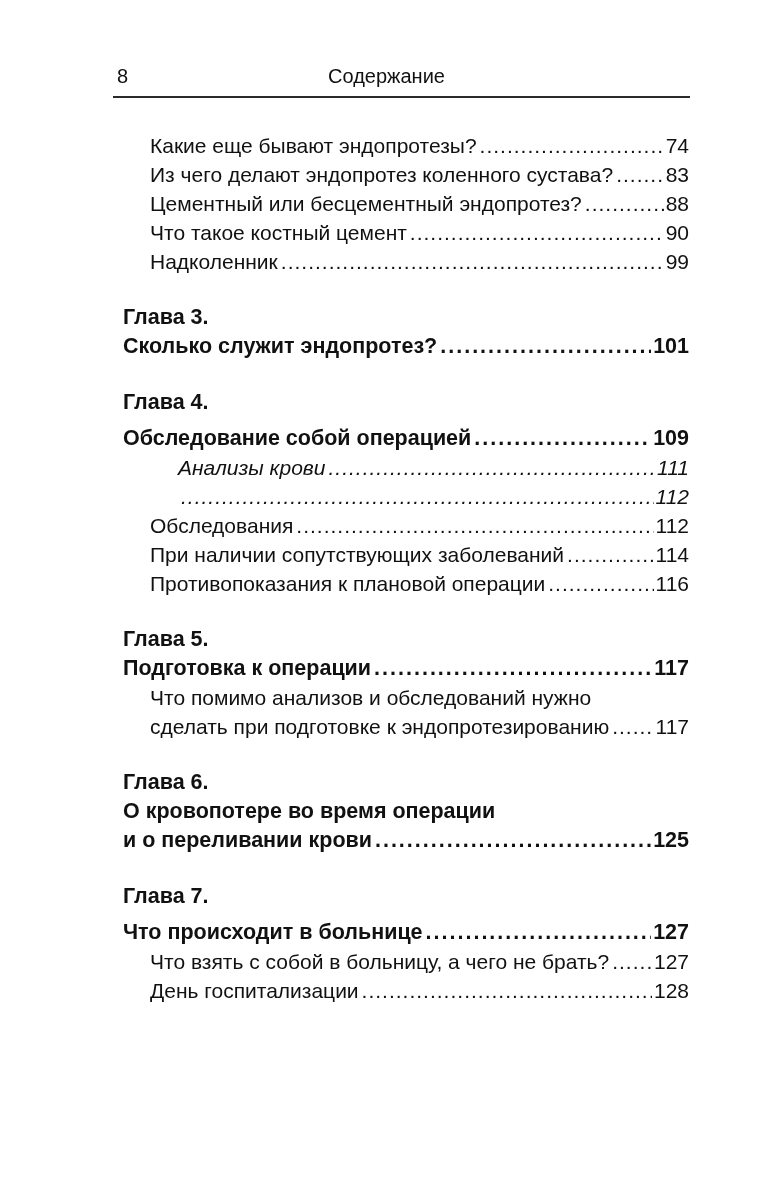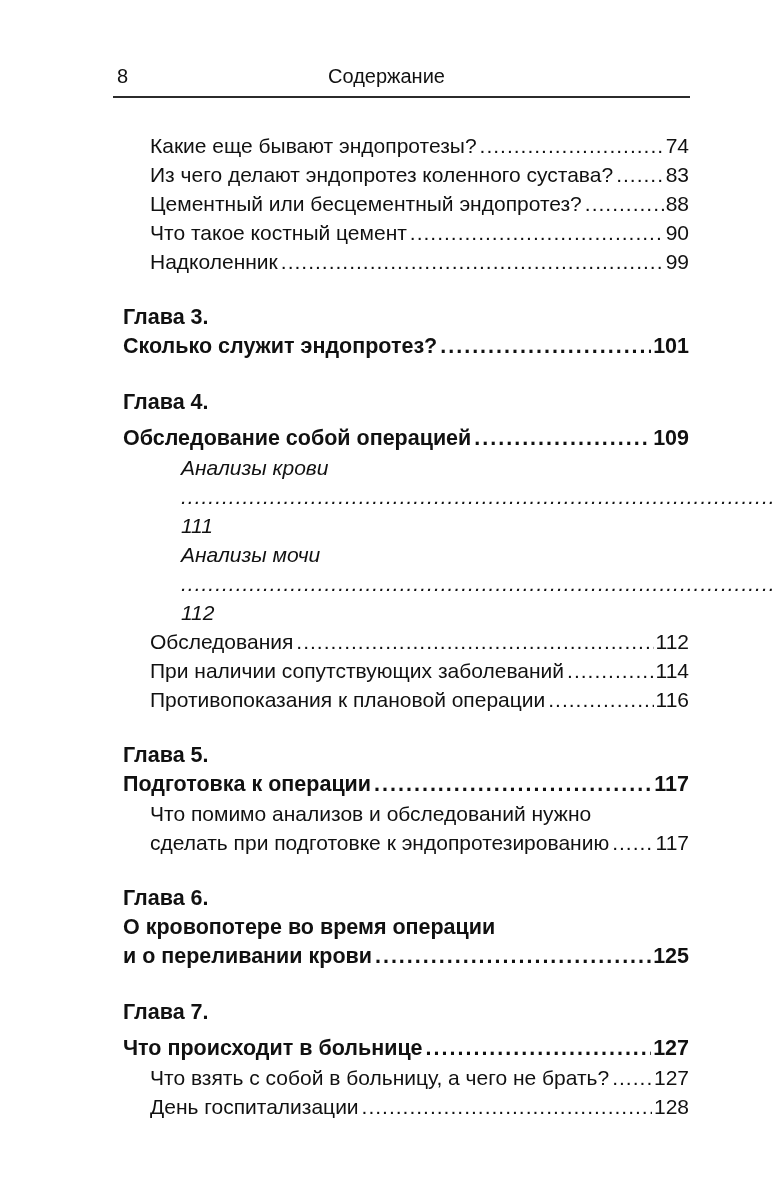--- a/index.html
+++ b/index.html
@@ -65,21 +65,21 @@
     overflow: hidden;
     white-space: nowrap;
     margin: 0 2px 0 3px;
     letter-spacing: 1px;
   }
   .row .dots::after {
     content: "...................................................................................................................................................";
   }
   .row .pg { white-space: nowrap; }
   .entry { margin-left: 27px; }
-  .entry2 { margin-left: 55px; font-style: italic; flex-direction: column; }
+  .entry2 { margin-left: 55px; font-style: italic; }
   .wrap-first { margin-left: 27px; white-space: nowrap; }
   .chapter { margin-top: 27px; }
   .chapter-label { font-weight: bold; font-size: 21.5px; }
   .chapter-title { font-weight: bold; font-size: 21.5px; justify-content: space-between; }
   .chapter-title .dots { letter-spacing: 2px; }
   .gap6 { margin-top: 7px; }
 </style>
 </head>
 <body>
 
@@ -134,21 +134,20 @@
         <span class="t">Обследование собой операцией</span>
         <span class="dots"></span>
         <span class="pg">109</span>
       </div>
       <div class="row entry2">
         <span class="t">Анализы крови</span>
         <span class="dots"></span>
         <span class="pg">111</span>
       </div>
       <div class="row entry2">
-        <span class="t">Анализы мочи</span>
         <span class="dots"></span>
         <span class="pg">112</span>
       </div>
       <div class="row entry">
         <span class="t">Обследования</span>
         <span class="dots"></span>
         <span class="pg">112</span>
       </div>
       <div class="row entry">
         <span class="t">При наличии сопутствующих заболеваний</span>

